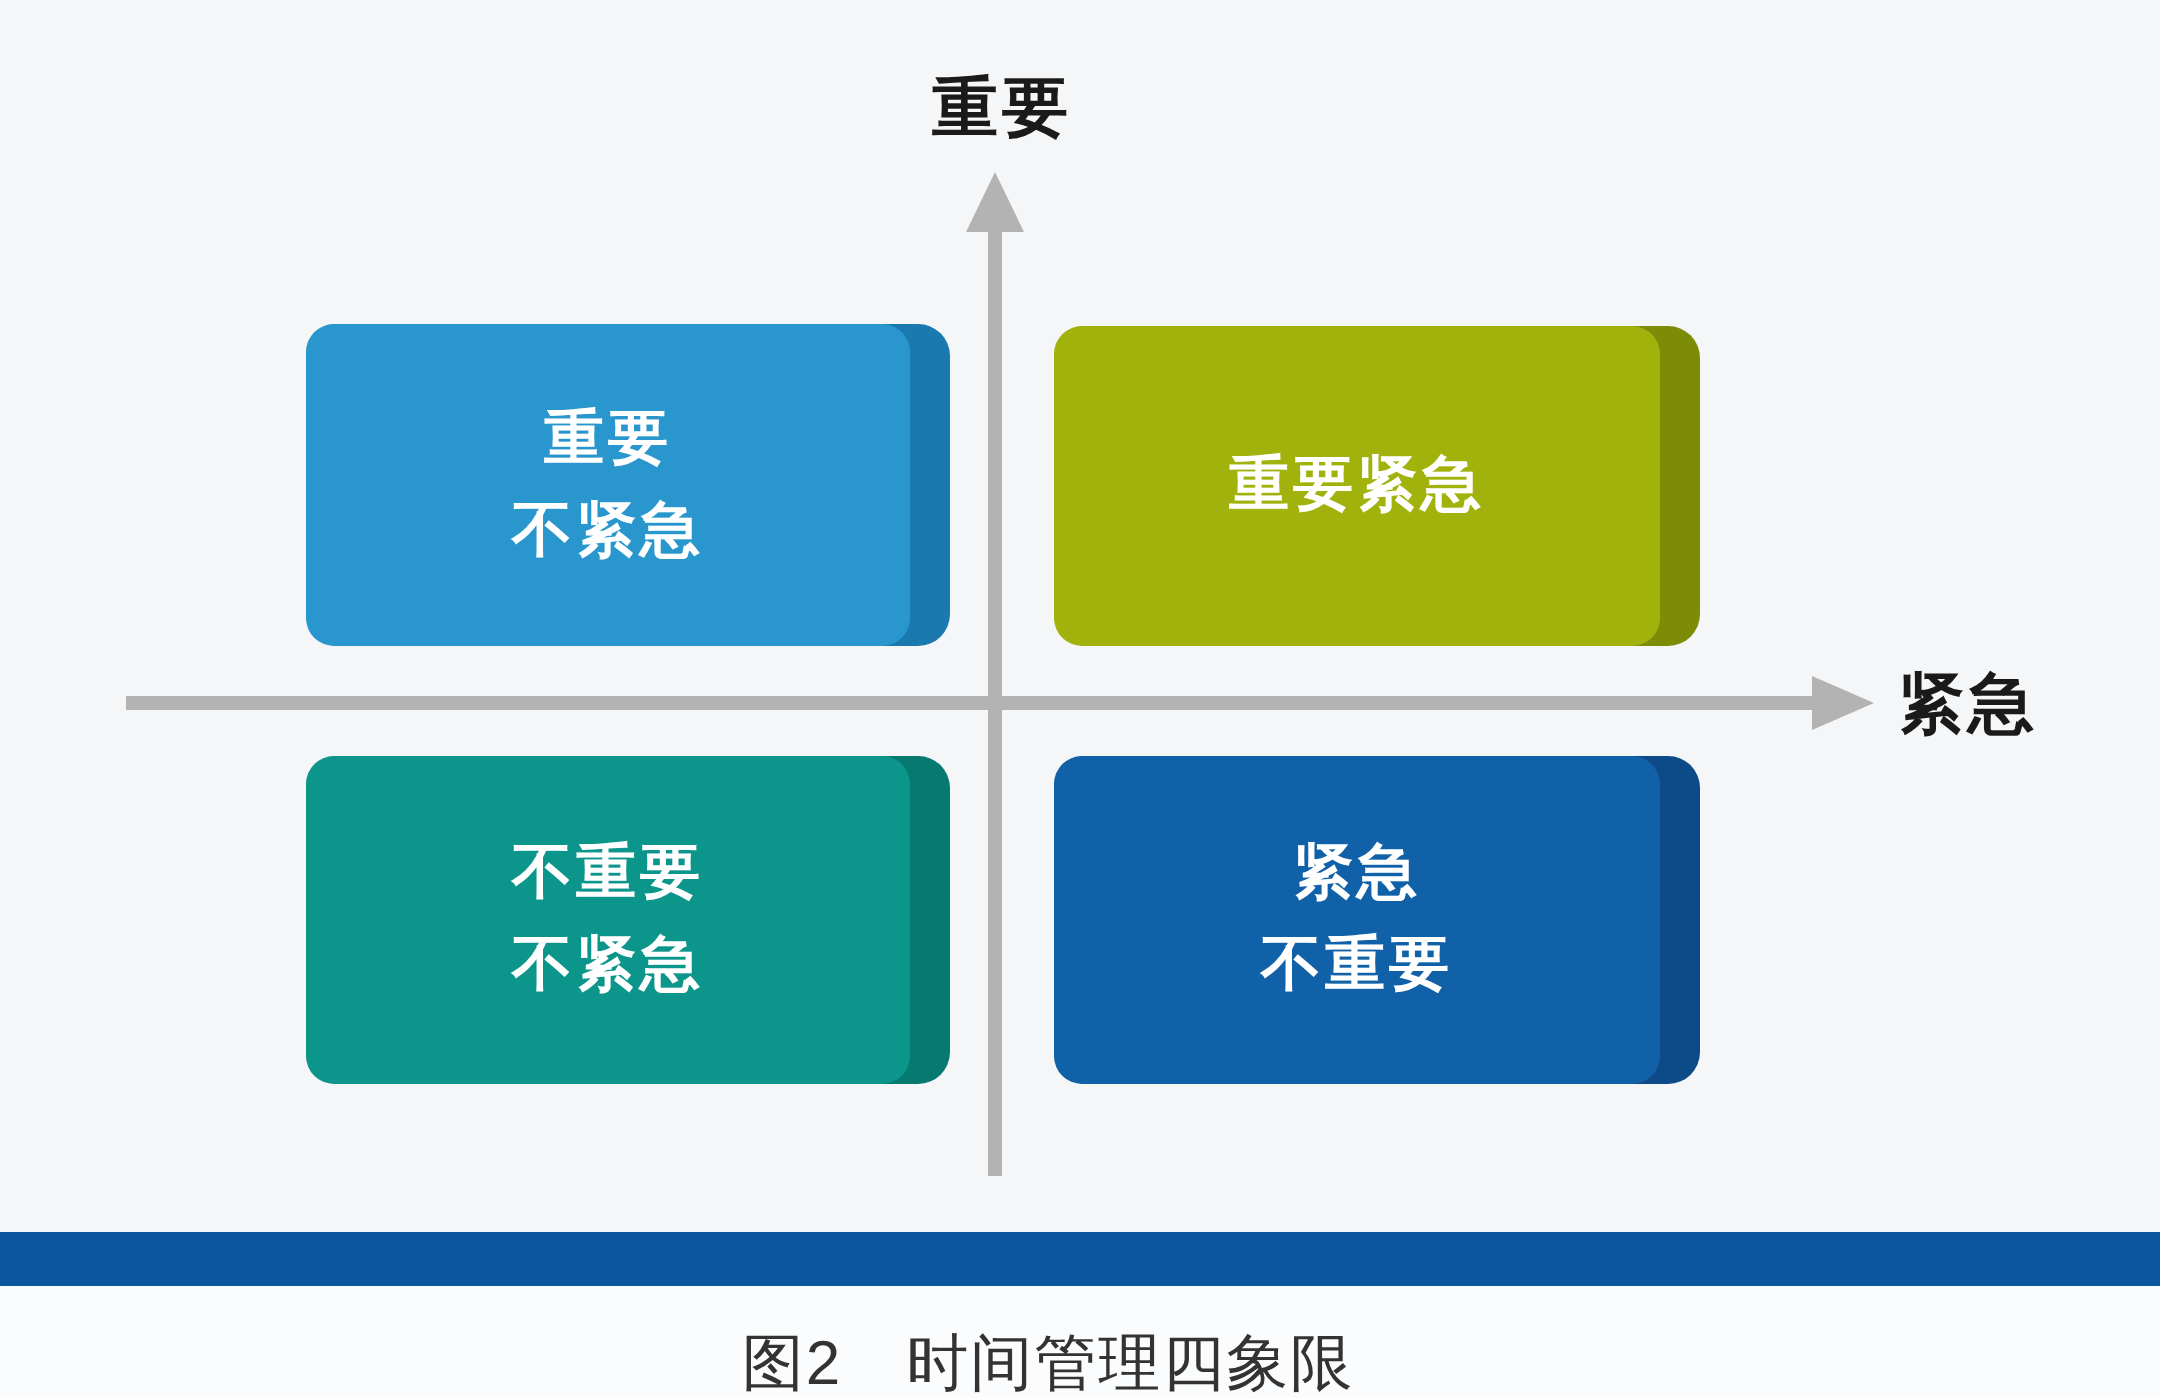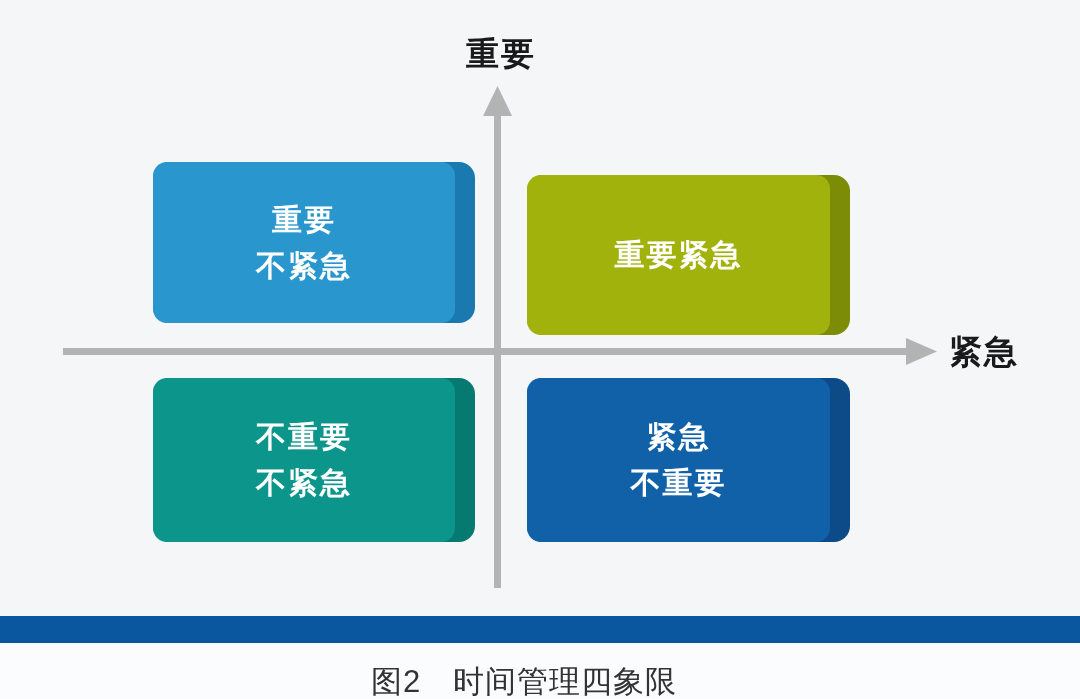--- a/index.html
+++ b/index.html
@@ -115,21 +115,21 @@
   <div class="axis-label axis-label-v">重要</div>
   <div class="axis-label axis-label-h">紧急</div>
 
   <div class="quad quad-tl" style="background-color: rgb(26, 122, 176);">
     <div class="quad-face" style="background-color: rgb(41, 151, 205);">
       <div class="quad-line">重要</div>
       <div class="quad-line">不紧急</div>
     </div>
   </div>
 
-  <div class="quad quad-tr" style="background-color: rgb(125, 140, 7); margin-top: 12px;">
+  <div class="quad quad-tr" style="background-color: rgb(125, 140, 7);">
     <div class="quad-face" style="background-color: rgb(162, 178, 13);">
       <div class="quad-line">重要紧急</div>
     </div>
   </div>
 
   <div class="quad quad-bl" style="background-color: rgb(6, 122, 112);">
     <div class="quad-face" style="background-color: rgb(11, 149, 139);">
       <div class="quad-line">不重要</div>
       <div class="quad-line">不紧急</div>
     </div>

